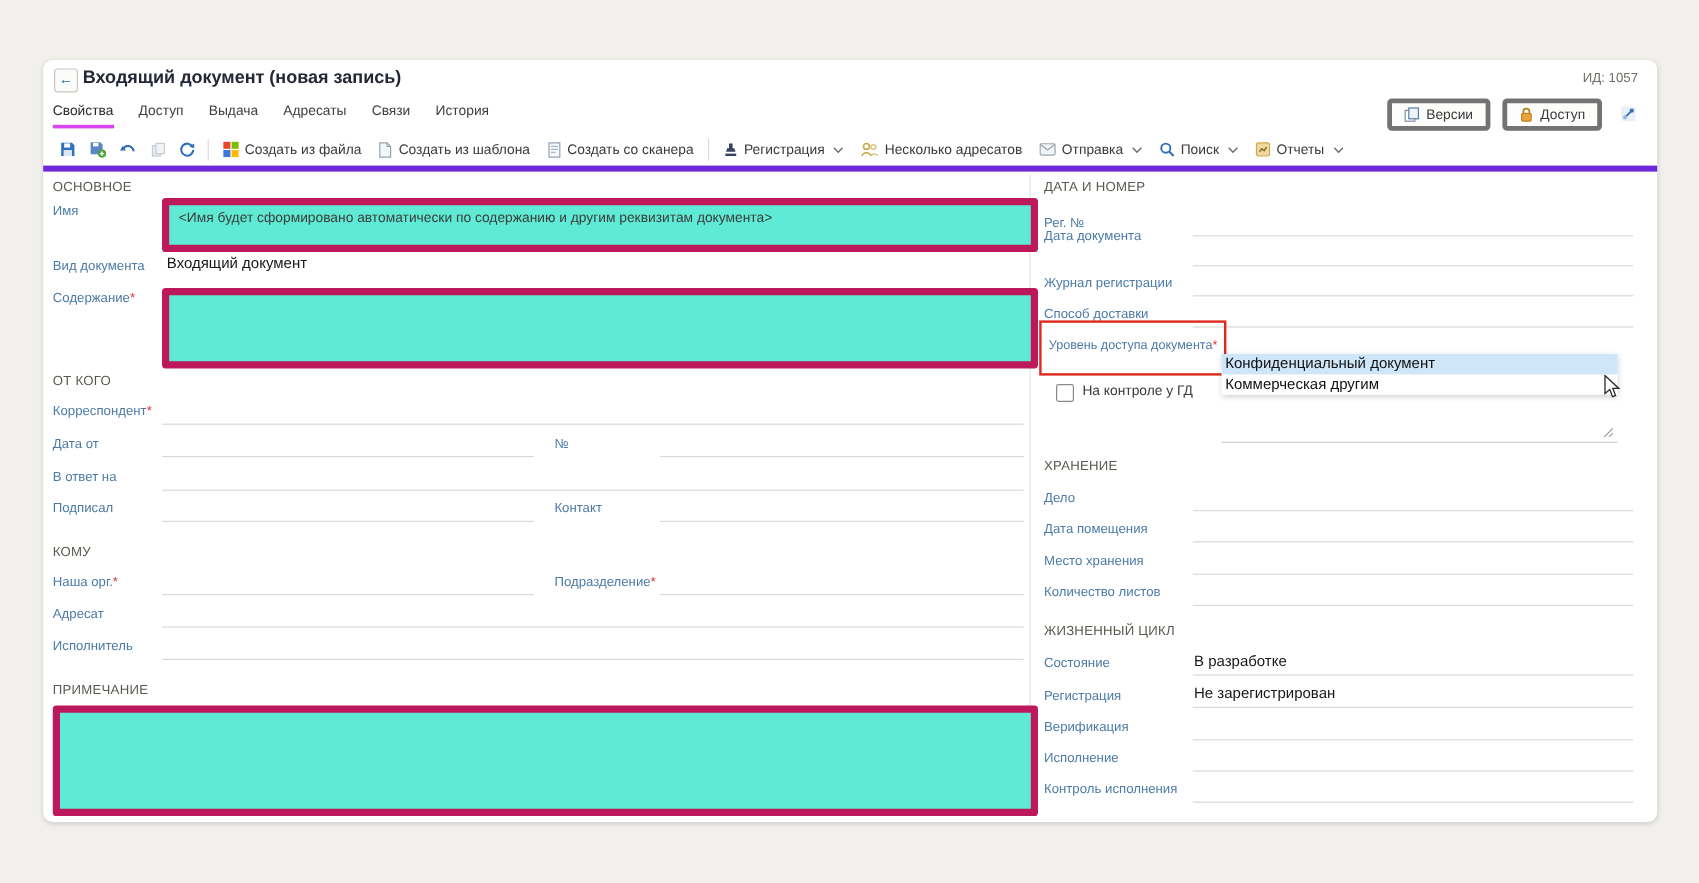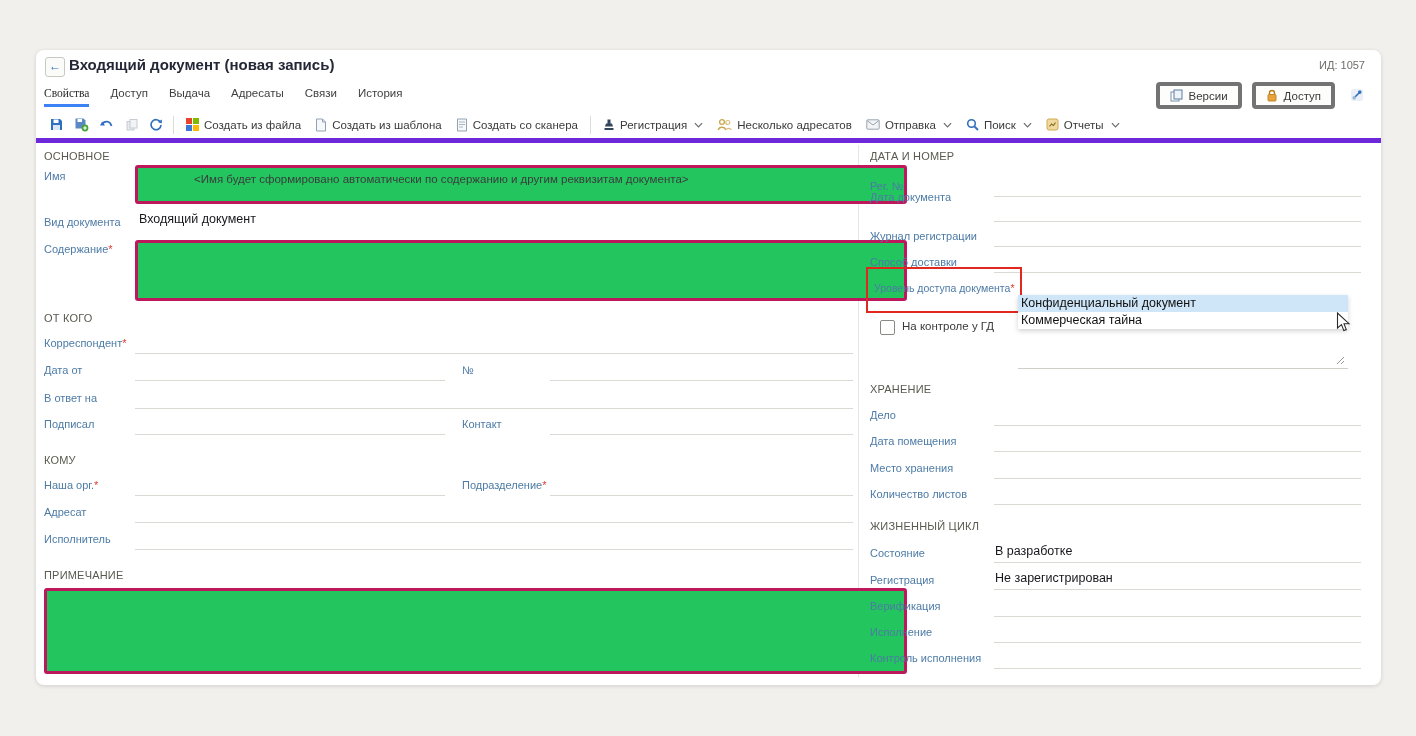--- a/index.html
+++ b/index.html
@@ -7,40 +7,40 @@
   .card{position:absolute;left:36px;top:50px;width:1345px;height:635px;background:#fff;
     border-radius:8px;box-shadow:0 1px 4px rgba(0,0,0,.14);}
   
   .back-btn{position:absolute;left:9px;top:7px;width:18px;height:18px;border:1px solid #c9c9c2;
     border-radius:3px;background:#fbfbf9;color:#2f6fbe;font-size:12px;line-height:16px;text-align:center;cursor:default;}
   .title{position:absolute;left:33px;top:6px;font-size:15px;font-weight:600;color:#242736;white-space:nowrap;}
   .doc-id{position:absolute;right:16px;top:9px;font-size:11px;color:#6f6f68;}
   
   .tabs{position:absolute;left:8px;top:37px;display:flex;gap:21px;font-size:11.5px;color:#3f3f3f;}
   .tab{padding-bottom:5px;cursor:default;}
-  .tab.active{border-bottom:3px solid #3b82f6;color:#2b2b2b;font-family:Liberation Serif, serif;}
+  .tab.active{border-bottom:3px solid #d946ef;color:#2b2b2b;}
   
   .hdr-btns{position:absolute;right:46px;top:32px;display:flex;gap:10px;}
   .hbtn{display:flex;align-items:flex-end;gap:6px;border:4px solid #737373;border-radius:4px;
     background:#fdfdfb;padding:3px 10px;font-size:11.5px;color:#3a3a3a;}
   .pin-tile{position:absolute;right:14px;top:35px;width:20px;height:20px;display:flex;align-items:center;justify-content:center;}
   
   .toolbar{position:absolute;left:0;right:0;top:61px;height:27px;display:flex;align-items:center;
     padding-left:8px;border-bottom:5px solid #6d28d9;}
   .tbtn{display:flex;align-items:center;gap:5px;font-size:11.5px;color:#3a3a3a;padding:3px 7px;white-space:nowrap;}
   .ibtn{padding:3px 5px;display:flex;align-items:center;}
   .tsep{width:1px;height:18px;background:#dcdcd6;margin:0 5px;}
   .chev{margin-left:2px;}
   
   .sec{position:absolute;font-size:11px;color:#59594f;letter-spacing:.2px;white-space:nowrap;}
   .lbl{position:absolute;font-size:11px;color:#4d7ba6;white-space:nowrap;}
   .star{color:#e03c31;}
   .line{position:absolute;height:16px;border-bottom:1px solid #dadad4;}
   .val{position:absolute;font-size:12.5px;color:#17171c;white-space:nowrap;}
-  .box{position:absolute;border:3px solid #be185d;border-radius:3px;background:#22c55e;padding-left:48px;}
+  .box{position:absolute;border:6px solid #be185d;border-radius:3px;background:#5eead4;}
   .ph{font-size:11.5px;color:#3c3c3c;padding:5px 8px;}
   .vdiv{position:absolute;left:822px;top:95px;height:532px;width:1px;background:#e7e7e1;}
   
   .dd-field{position:absolute;left:982px;top:224px;width:330px;height:20px;border-bottom:1px solid #7f9db9;
     font-size:12.5px;color:#111;display:flex;align-items:center;justify-content:space-between;background:#fff;}
   .dd-list{position:absolute;left:982px;top:245px;width:330px;background:#fff;
     box-shadow:0 2px 5px rgba(0,0,0,.18);font-size:12.5px;color:#111;}
   .dd-item{height:17px;line-height:17px;padding-left:3px;white-space:nowrap;}
   .dd-item.hl{background:#cfe6f8;}
   .mini-area{position:absolute;left:982px;top:298px;width:330px;height:20px;border-bottom:1px solid #cfcfc9;}
@@ -265,21 +265,21 @@
   <div class="line" style="left:958px;top:180px;width:367px;"></div>
 
   <div class="lbl" style="left:834px;top:206px;">Способ доставки</div>
   <div class="line" style="left:958px;top:206px;width:367px;"></div>
 
   <div class="red-box"></div>
   <div class="lbl" style="left:838px;top:232px;font-size:10.5px;"><span>Уровень доступа документа</span><span class="star">*</span></div>
 
   <div class="dd-list">
     <div class="dd-item hl">Конфиденциальный документ</div>
-    <div class="dd-item">Коммерческая тайна</div>
+    <div class="dd-item">Коммерческая другим</div>
   </div>
   <div class="mini-area"></div>
   <svg class="rz" width="9" height="9" viewBox="0 0 9 9">
       <path d="M8 1 L1 8 M8 5 L5 8" stroke="#9a9a94" stroke-width="1"></path>
     </svg>
 
   <div class="cbx"></div>
   <div class="cbx-lbl">На контроле у ГД</div>
 
   <div class="sec" style="left:834px;top:333px;">ХРАНЕНИЕ</div>

